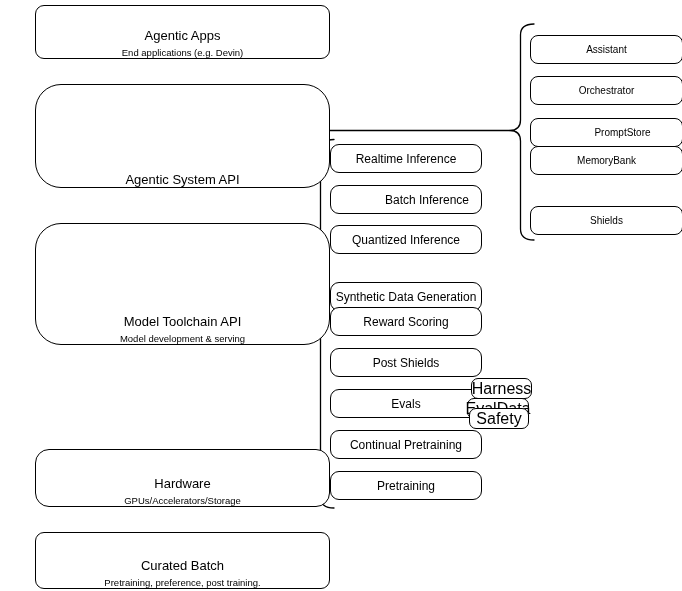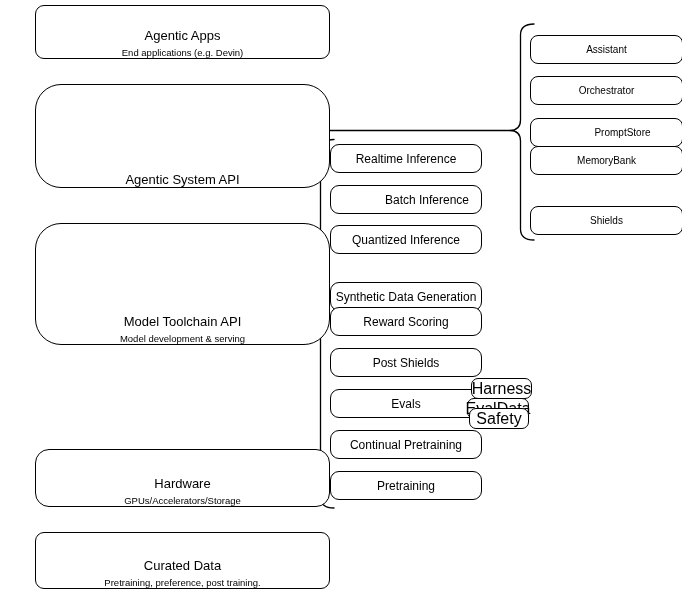--- a/index.html
+++ b/index.html
@@ -137,21 +137,21 @@
   </div>
   <div class="lbox" id="lb2">
     <div class="title">Model Toolchain API</div>
     <div class="subtitle">Model development &amp; serving</div>
   </div>
   <div class="lbox" id="lb4">
     <div class="title">Hardware</div>
     <div class="subtitle">GPUs/Accelerators/Storage</div>
   </div>
   <div class="lbox" id="lb5">
-    <div class="title">Curated Data</div>
+    <div class="title">Curated Batch</div>
     <div class="subtitle">Pretraining, preference, post training.</div>
   </div>
 
   <div class="mbox" id="m0">Realtime Inference</div>
   <div class="mbox" id="m1">Batch Inference</div>
   <div class="mbox" id="m2">Quantized Inference</div>
   <div class="mbox" id="m3">Synthetic Data Generation</div>
   <div class="mbox" id="m4">Reward Scoring</div>
   <div class="mbox" id="m5">Post Shields</div>
   <div class="mbox" id="m6">Evals</div>

